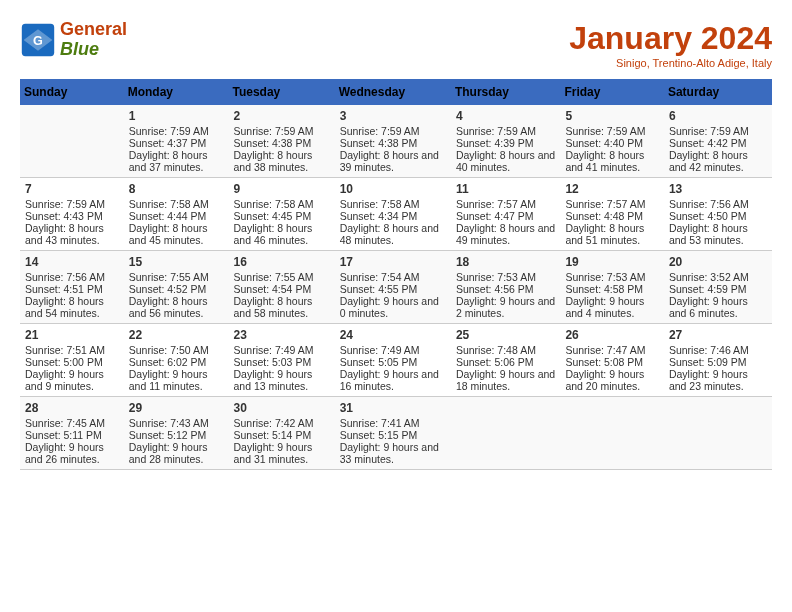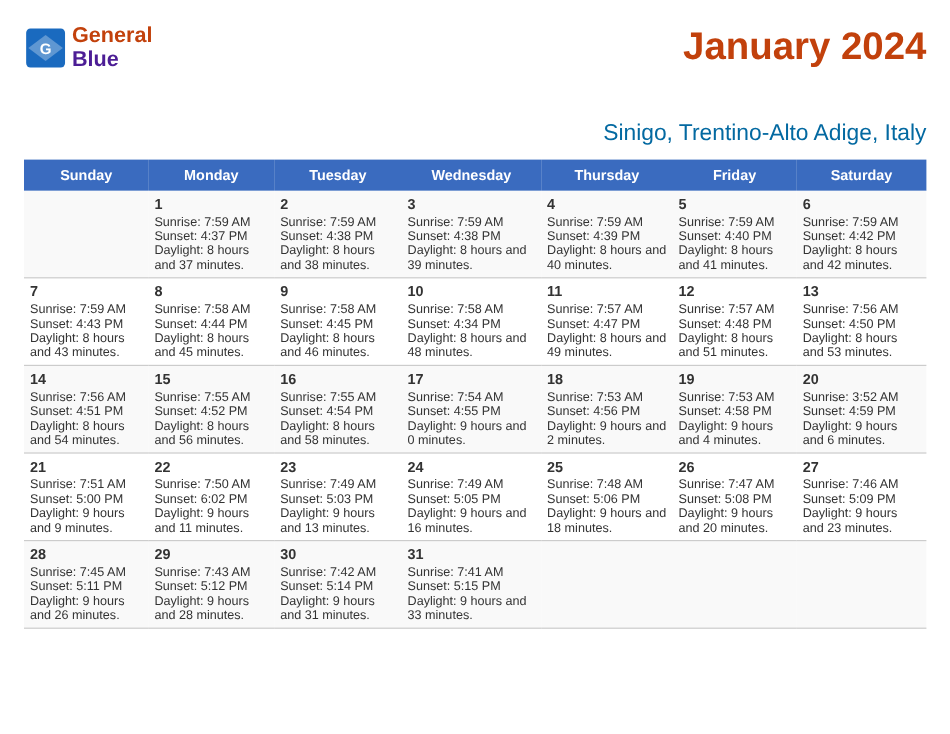--- a/index.html
+++ b/index.html
@@ -21,50 +21,49 @@
       align-items: center;
     }
     .logo-text {
       display: flex;
       flex-direction: column;
       font-size: 18px;
       font-weight: bold;
       line-height: 1.1;
     }
     .logo-general { color: #c2410c; }
-    .logo-blue { color: #4c1d95; }
+    .logo-blue { color: #4d7c0f; font-style: italic; }
     .logo-icon {
       width: 36px;
       height: 36px;
       margin-right: 4px;
     }
     .title-block {
       text-align: right;
     }
     .title-block h1 {
       font-size: 32px;
       font-weight: bold;
       color: #c2410c;
     }
     .title-block h2 {
-      font-size: 19px;
+      font-size: 11px;
       font-weight: normal;
-      color: #0369a1;
-      margin-top: 44px;
+      color: #c2410c;
     }
     table {
       width: 100%;
       border-collapse: collapse;
       font-size: 11px;
     }
     thead tr th {
       background-color: #3a6bbf;
-      color: #ffffff;
+      color: #000000;
       padding: 6px 4px;
-      text-align: center;
+      text-align: left;
       font-size: 12px;
       font-weight: bold;
     }
     tbody tr {
       border-bottom: 1px solid #ccc;
     }
     tbody tr:nth-child(odd) {
       background-color: #f9f9f9;
     }
     tbody tr:nth-child(even) {

